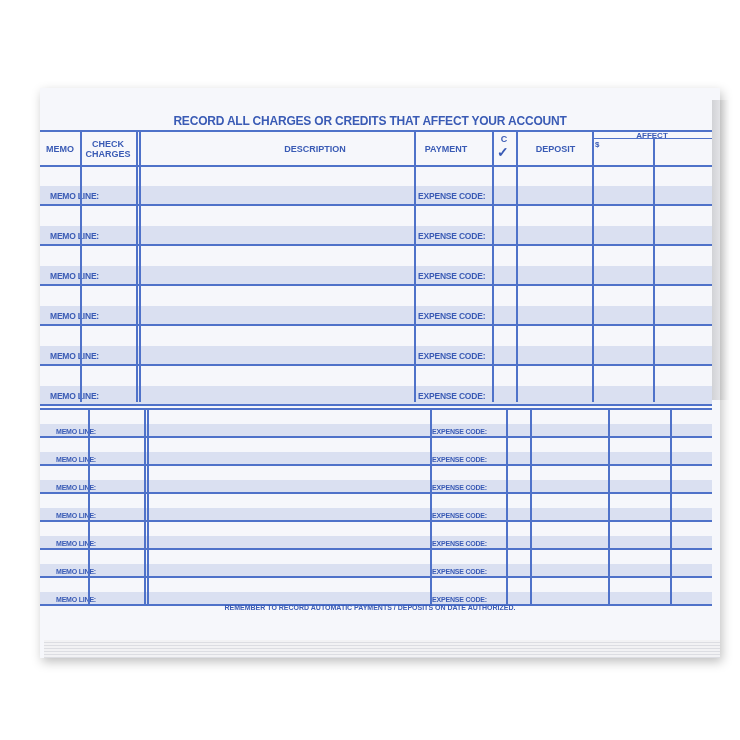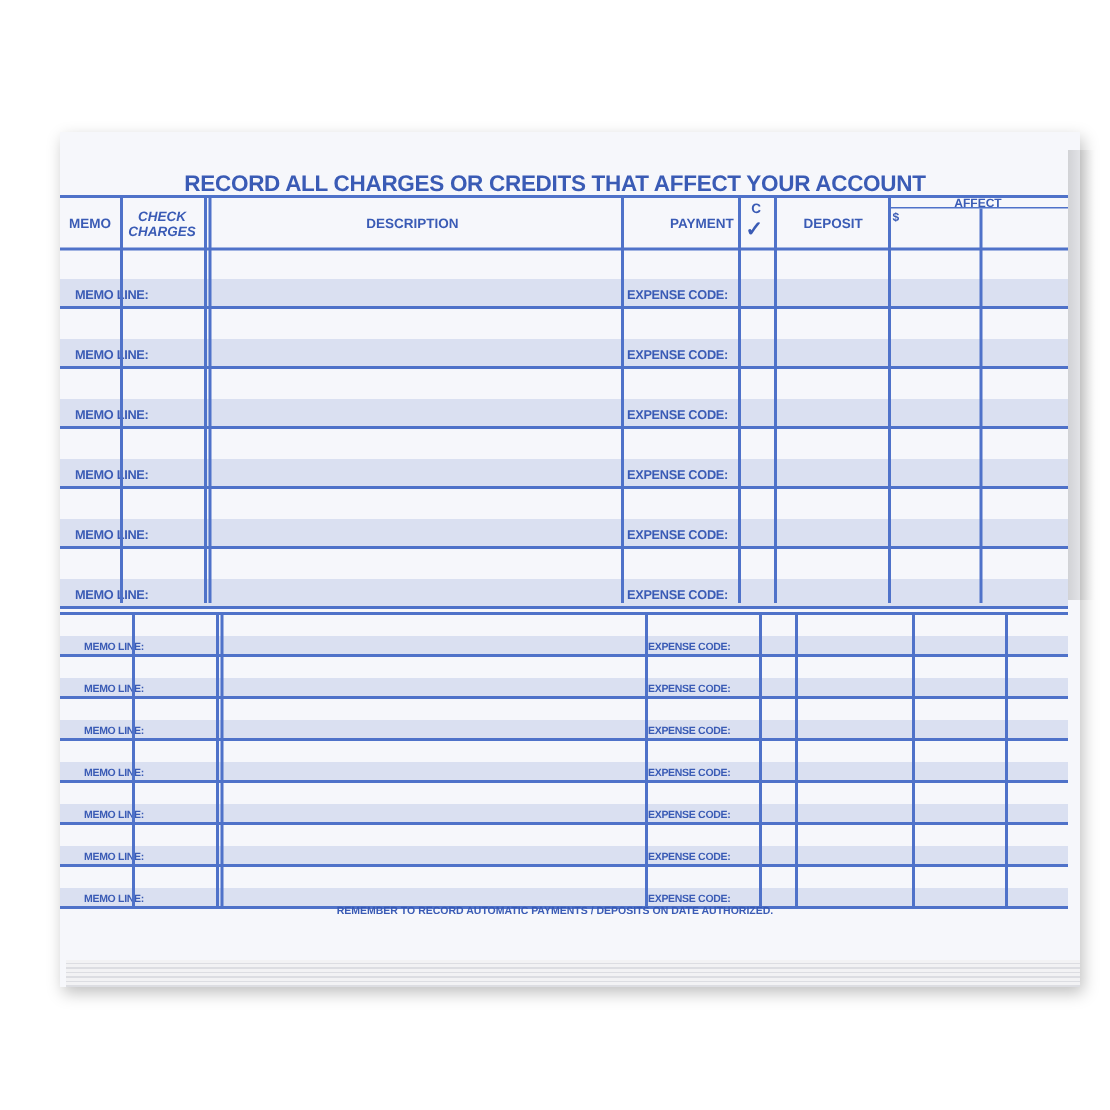--- a/index.html
+++ b/index.html
@@ -15,21 +15,21 @@
   .stack-edge {
     position: absolute; left: 44px; top: 640px; width: 676px; height: 18px;
     background: repeating-linear-gradient(180deg, #f2f2f4 0px, #f2f2f4 2px, #dcdde2 2px, #dcdde2 3px);
   }
   .shadow-side {
     position: absolute; left: 712px; top: 100px; width: 18px; height: 300px;
     background: linear-gradient(90deg, rgba(0,0,0,0.15), rgba(0,0,0,0));
   }
   .title {
     position: absolute; left: 0; top: 114px; width: 740px; text-align: center;
-    color: #3a5bb5; font-weight: bold; font-size: 15px; letter-spacing: -0.2px;
+    color: #3a5bb5; font-weight: bold; font-size: 12px; letter-spacing: -0.2px;
   }
   .page { position: absolute; left: 40px; width: 672px; }
   .top-page { top: 130px; height: 272px; }
   .bottom-page { top: 408px; height: 196px; }
   .hline { position: absolute; left: 0; right: 0; height: 2px; background: #4f72c9; }
   .vline { position: absolute; width: 2px; background: #4f72c9; }
   .shade { position: absolute; left: 0; right: 0; background: #d5dcee; opacity: 0.85; }
   .hdr {
     position: absolute; color: #3a5bb5; font-weight: bold; font-size: 9px; text-align: center;
     line-height: 10px;
@@ -52,26 +52,26 @@
 <div class="shadow-side"></div>
 
 <div class="title">RECORD ALL CHARGES OR CREDITS THAT AFFECT YOUR ACCOUNT</div>
 
 <div class="page top-page">
 
   <div class="hline" style="top:0;"></div>
   <div class="hline" style="top:35px;"></div>
 
   <div class="hdr" style="left:0;width:40px;top:14px;">MEMO</div>
-  <div class="hdr" style="left:40px;width:56px;top:9px;font-style:italic;">
+  <div class="hdr" style="left:40px;width:56px;top:9px;">
     <span>CHECK</span><br>
     <span>CHARGES</span>
   </div>
-  <div class="hdr" style="left:96px;width:278px;top:14px;">DESCRIPTION</div>
-  <div class="hdr" style="left:390px;width:76px;top:14px;">PAYMENT</div>
+  <div class="hdr" style="left:96px;width:278px;top:14px;padding-left:40px;">DESCRIPTION</div>
+  <div class="hdr" style="left:368px;width:76px;top:14px;">PAYMENT</div>
   <div class="hdr" style="left:452px;width:24px;top:4px;">C</div>
   <div class="check" style="left:457px;top:14px;">✓</div>
   <div class="hdr" style="left:476px;width:79px;top:14px;">DEPOSIT</div>
   <div class="hdr" style="left:552px;width:120px;top:1px;font-size:8px;">AFFECT</div>
   <div class="hdr" style="left:555px;top:10px;font-size:8px;">$</div>
   <div class="hline" style="top:8px;left:552px;height:1px;"></div>
 
   <div id="top-rows">
       <div style="position: absolute; left: 0px; right: 0px; top: 36px; height: 40px;">
         <div class="shade" style="top: 20px; height: 20px;"></div>

